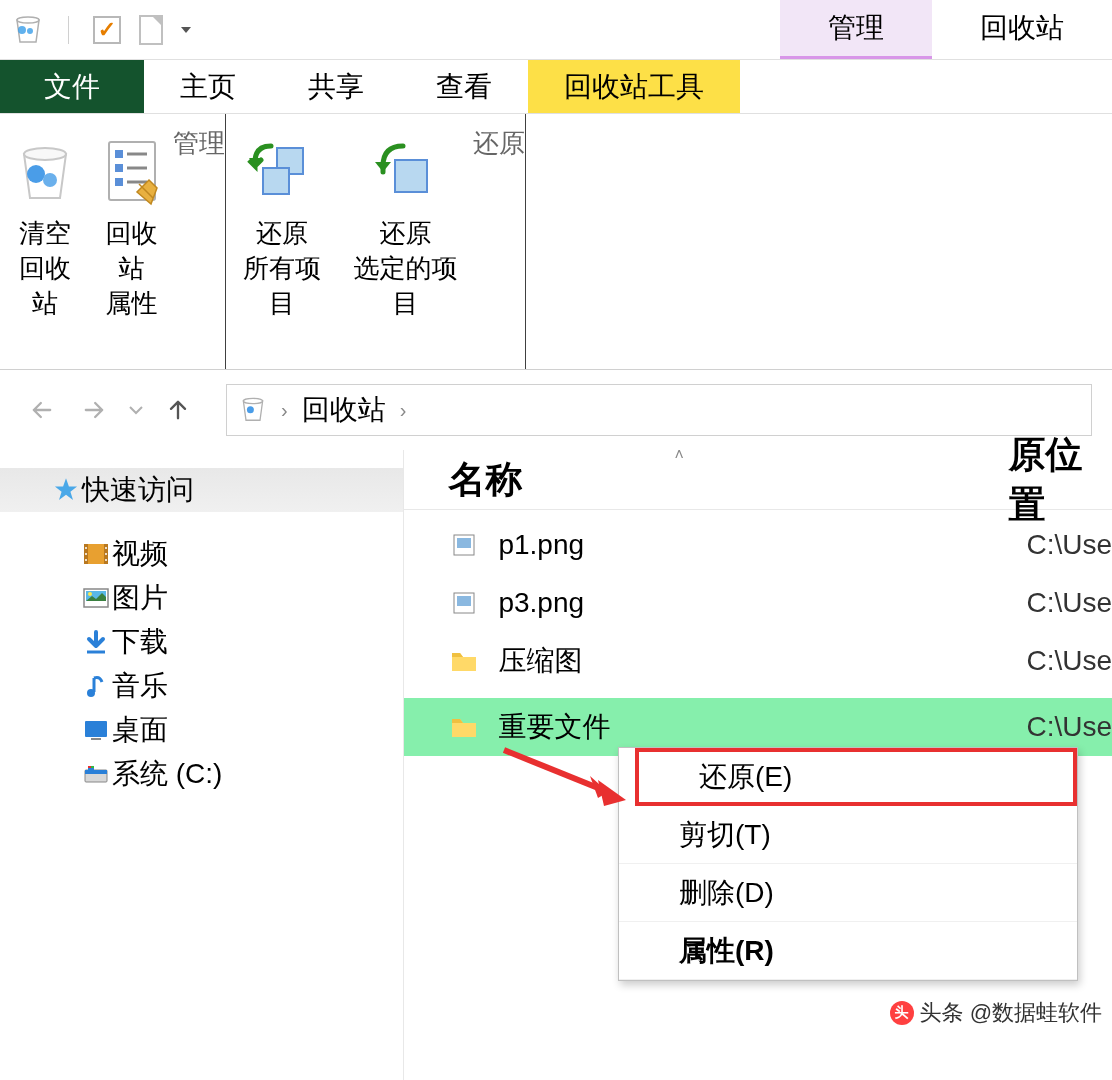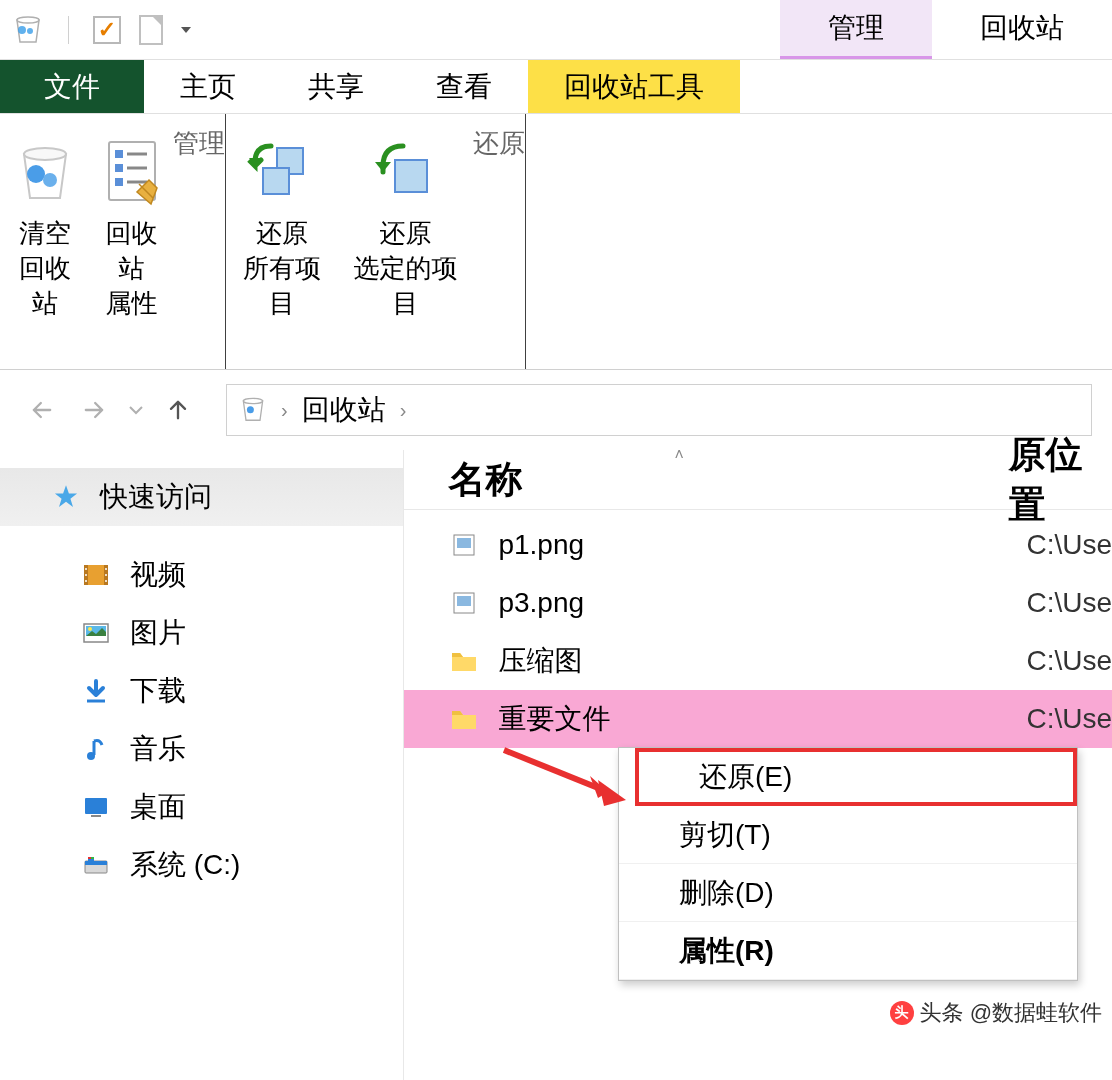--- a/index.html
+++ b/index.html
@@ -40,36 +40,36 @@
     .nav-btn svg { width: 28px; height: 28px; }
     .addr-bar { flex: 1; height: 52px; border: 1px solid #d0d0d0; display: flex; align-items: center; padding: 0 12px; gap: 14px; margin-left: 18px; }
     .addr-crumb { font-size: 28px; }
     .addr-sep { color: #888; font-size: 20px; }
     
     
     .main-area { display: flex; height: calc(100% - 450px); }
     
     
     .sidebar { width: 405px; border-right: 1px solid #e8e8e8; padding-top: 18px; overflow: hidden; }
-    .sidebar-item { display: flex; align-items: center; height: 58px; padding-left: 50px; gap: 18px; font-size: 28px; cursor: pointer; }
+    .sidebar-item { display: flex; align-items: center; height: 44px; padding-left: 50px; font-size: 28px; cursor: pointer; }
     .sidebar-item.quick { background: linear-gradient(#e8e8e8, #f0f0f0); }
     .sidebar-item.indent { padding-left: 80px; }
     .sb-icon { width: 32px; height: 32px; display: flex; align-items: center; justify-content: center; }
     
     
     .file-area { flex: 1; position: relative; }
     .file-header { display: flex; height: 60px; align-items: center; border-bottom: 1px solid #e8e8e8; padding-left: 44px; }
     .file-header-col { font-size: 37px; font-weight: bold; }
     .file-header .name-col { flex: 0 0 560px; }
     .file-header .loc-col { }
     .sort-indicator { position: absolute; left: 270px; top: -4px; font-size: 16px; color: #888; }
     
     .file-list { padding-top: 6px; }
     .file-row { display: flex; align-items: center; height: 58px; padding-left: 44px; font-size: 28px; cursor: pointer; }
-    .file-row.selected { background: #f9a8d4; }
+    .file-row.selected { background: #86efac; margin-top: 8px; }
     .file-icon { width: 32px; height: 32px; margin-right: 18px; display: flex; align-items: center; justify-content: center; }
     .file-name { flex: 0 0 528px; }
     .file-loc { color: #333; }
     
     
     .context-menu { position: absolute; left: 618px; top: 747px; width: 460px; background: #fff; border: 1px solid #c0c0c0; box-shadow: 2px 4px 8px rgba(0,0,0,0.2); z-index: 100; }
     .ctx-item { height: 58px; display: flex; align-items: center; padding-left: 60px; font-size: 28px; border-bottom: 1px solid #f0f0f0; cursor: pointer; }
     .ctx-item.highlight { border: 4px solid #e83030; margin-left: 16px; }
     .ctx-item.bold { font-weight: bold; }
     

